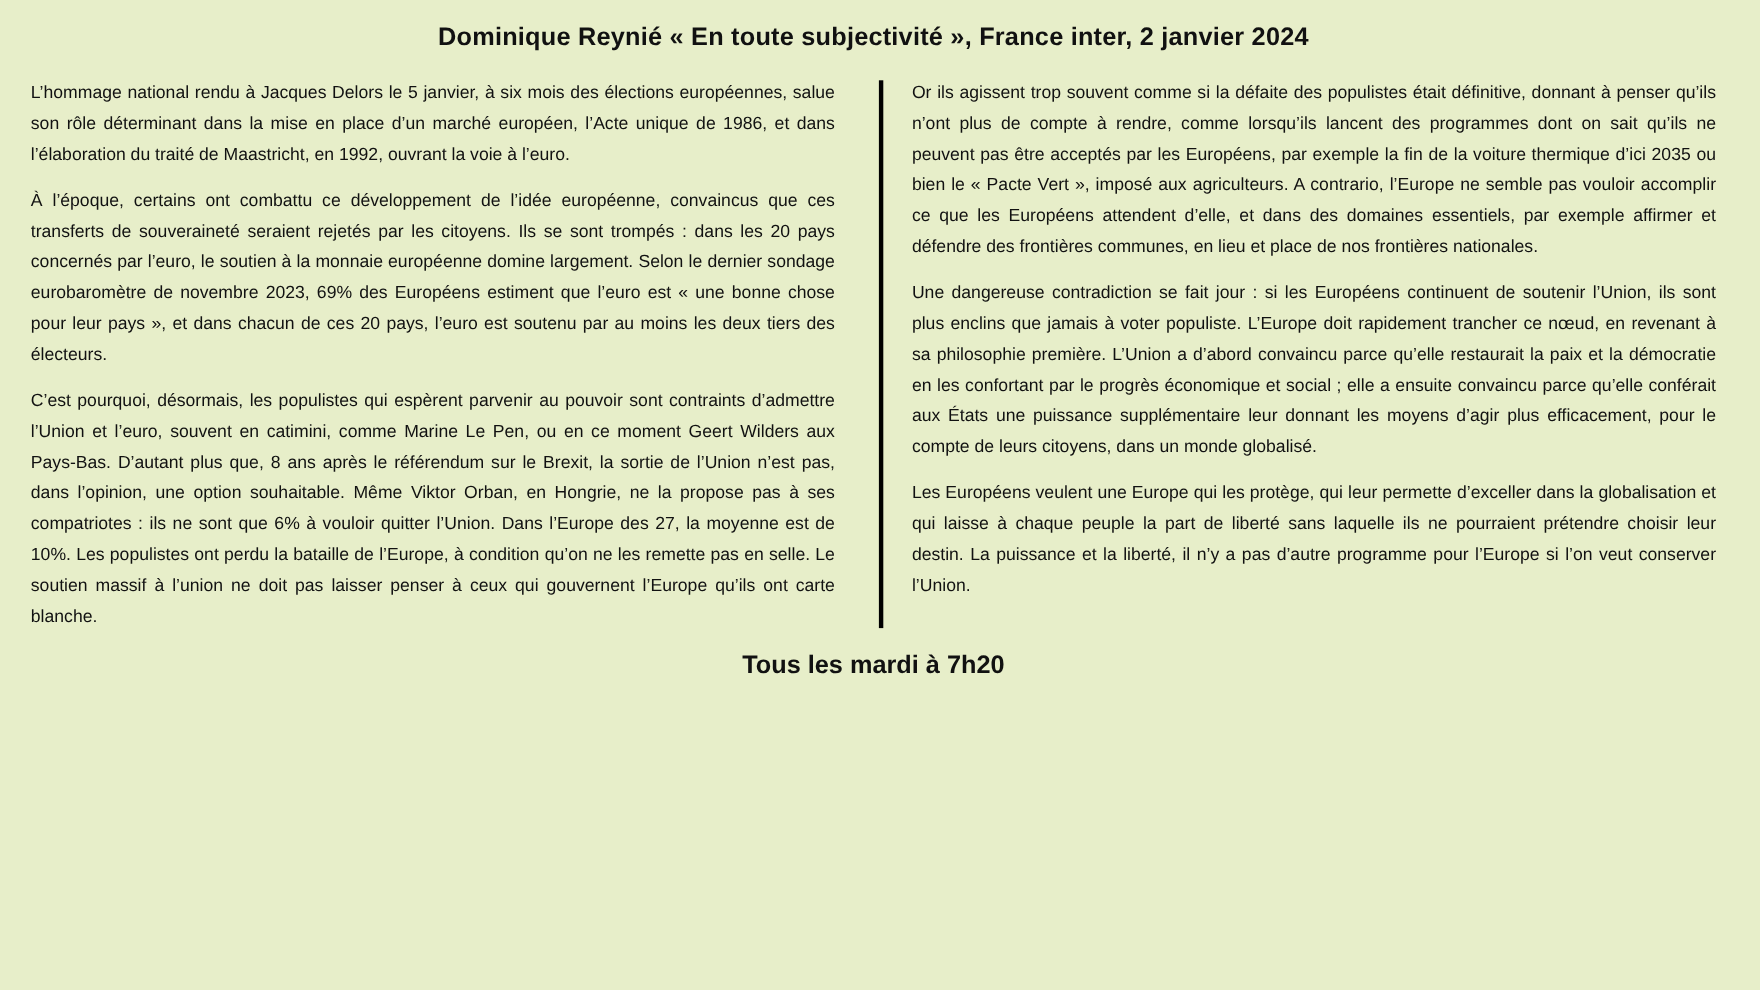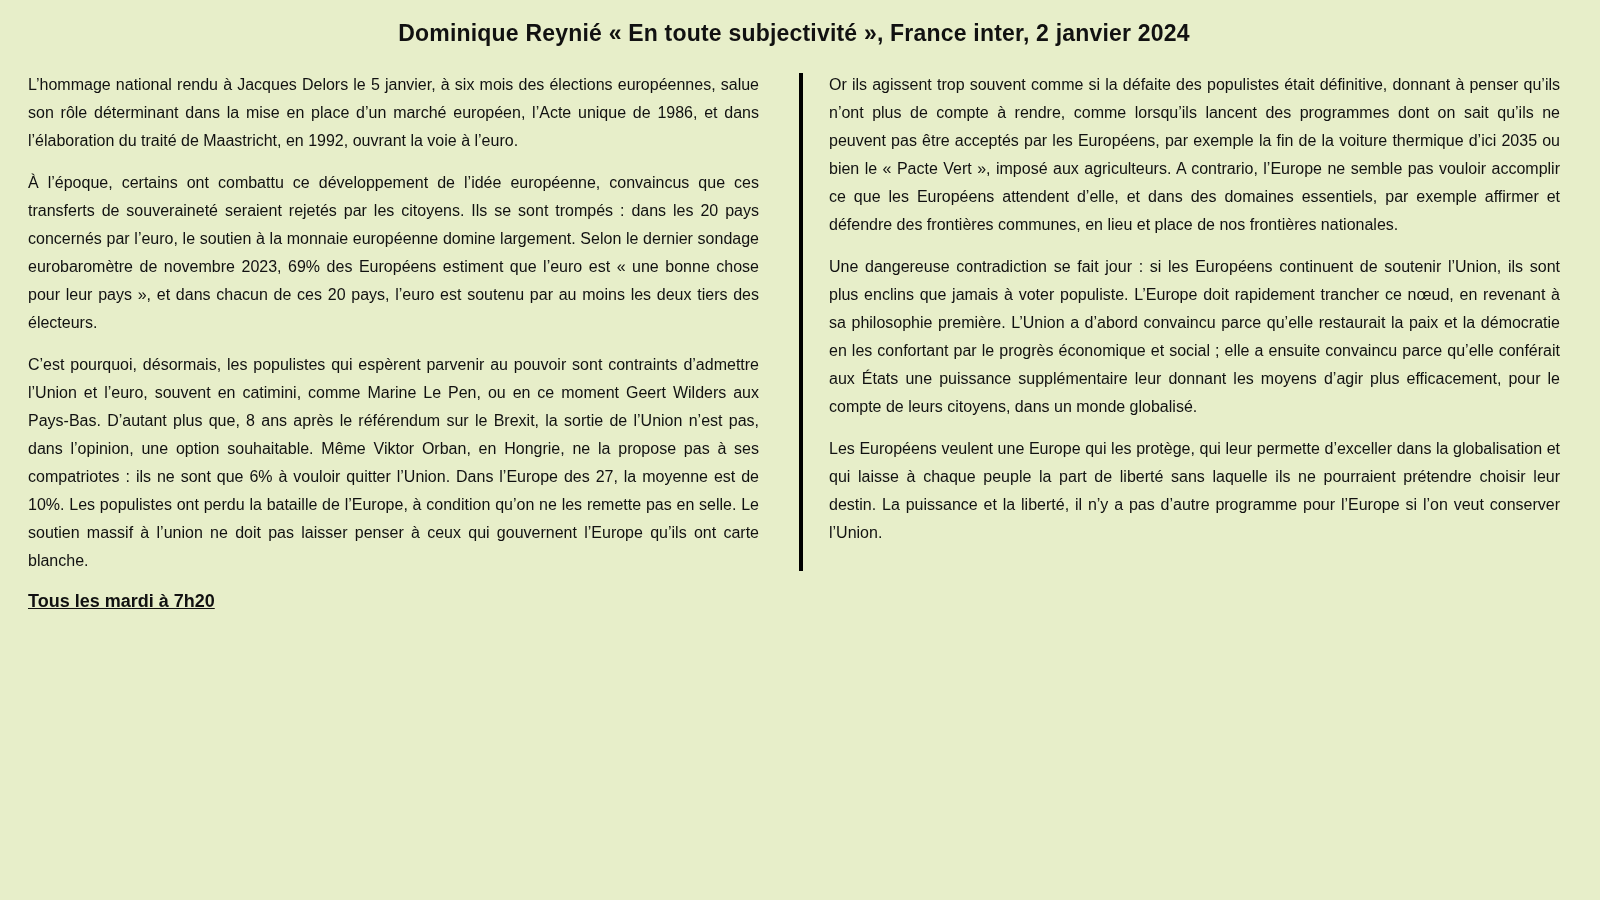--- a/index.html
+++ b/index.html
@@ -48,25 +48,24 @@
   .col p:last-child {
     margin-bottom: 0;
   }
   .divider {
     width: 4px;
     background: #000000;
     flex: 0 0 auto;
     margin: 2px 26px 4px 40px;
   }
   .footer {
-    text-align: left;
-    font-size: 18px;
+    text-align: center;
+    font-size: 23px;
     font-weight: bold;
     margin-top: 16px;
-    text-decoration: underline;
   }
 </style>
 </head>
 <body style="background: rgb(231, 238, 201);">
 
 <div class="page">
 
   <h1 class="title">Dominique Reynié « En toute subjectivité », France inter, 2 janvier 2024</h1>
 
   <div class="columns">

